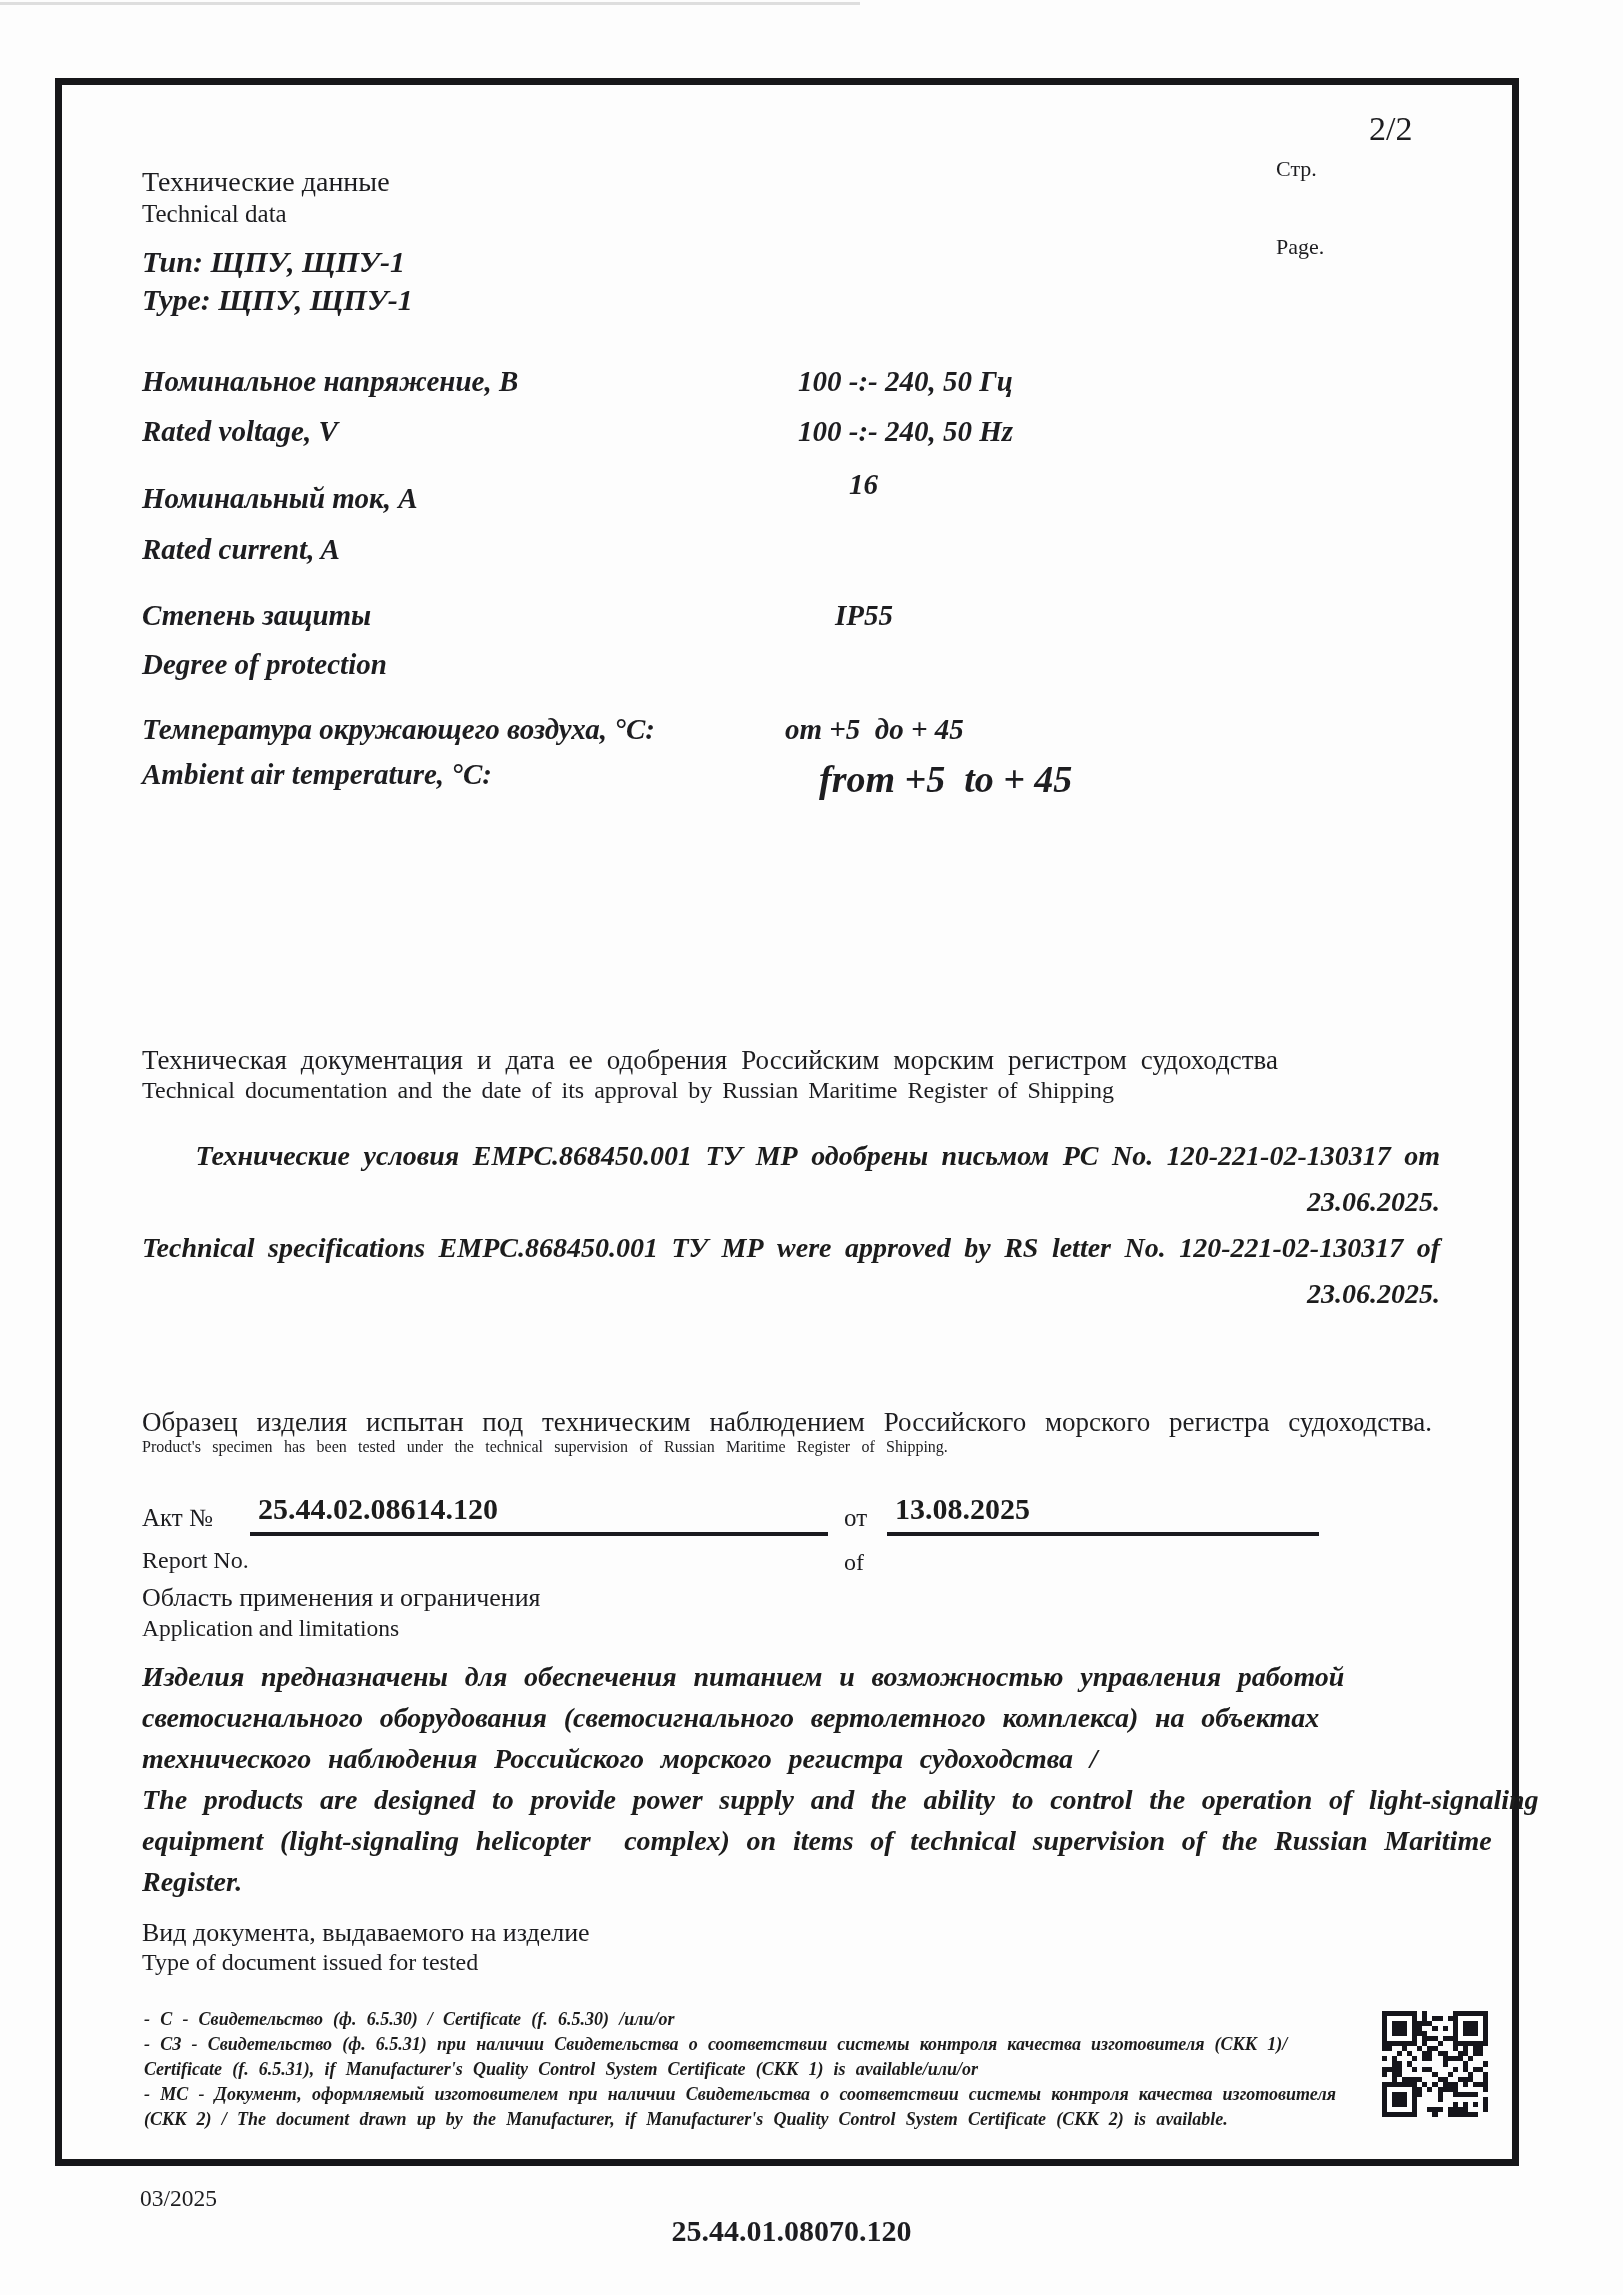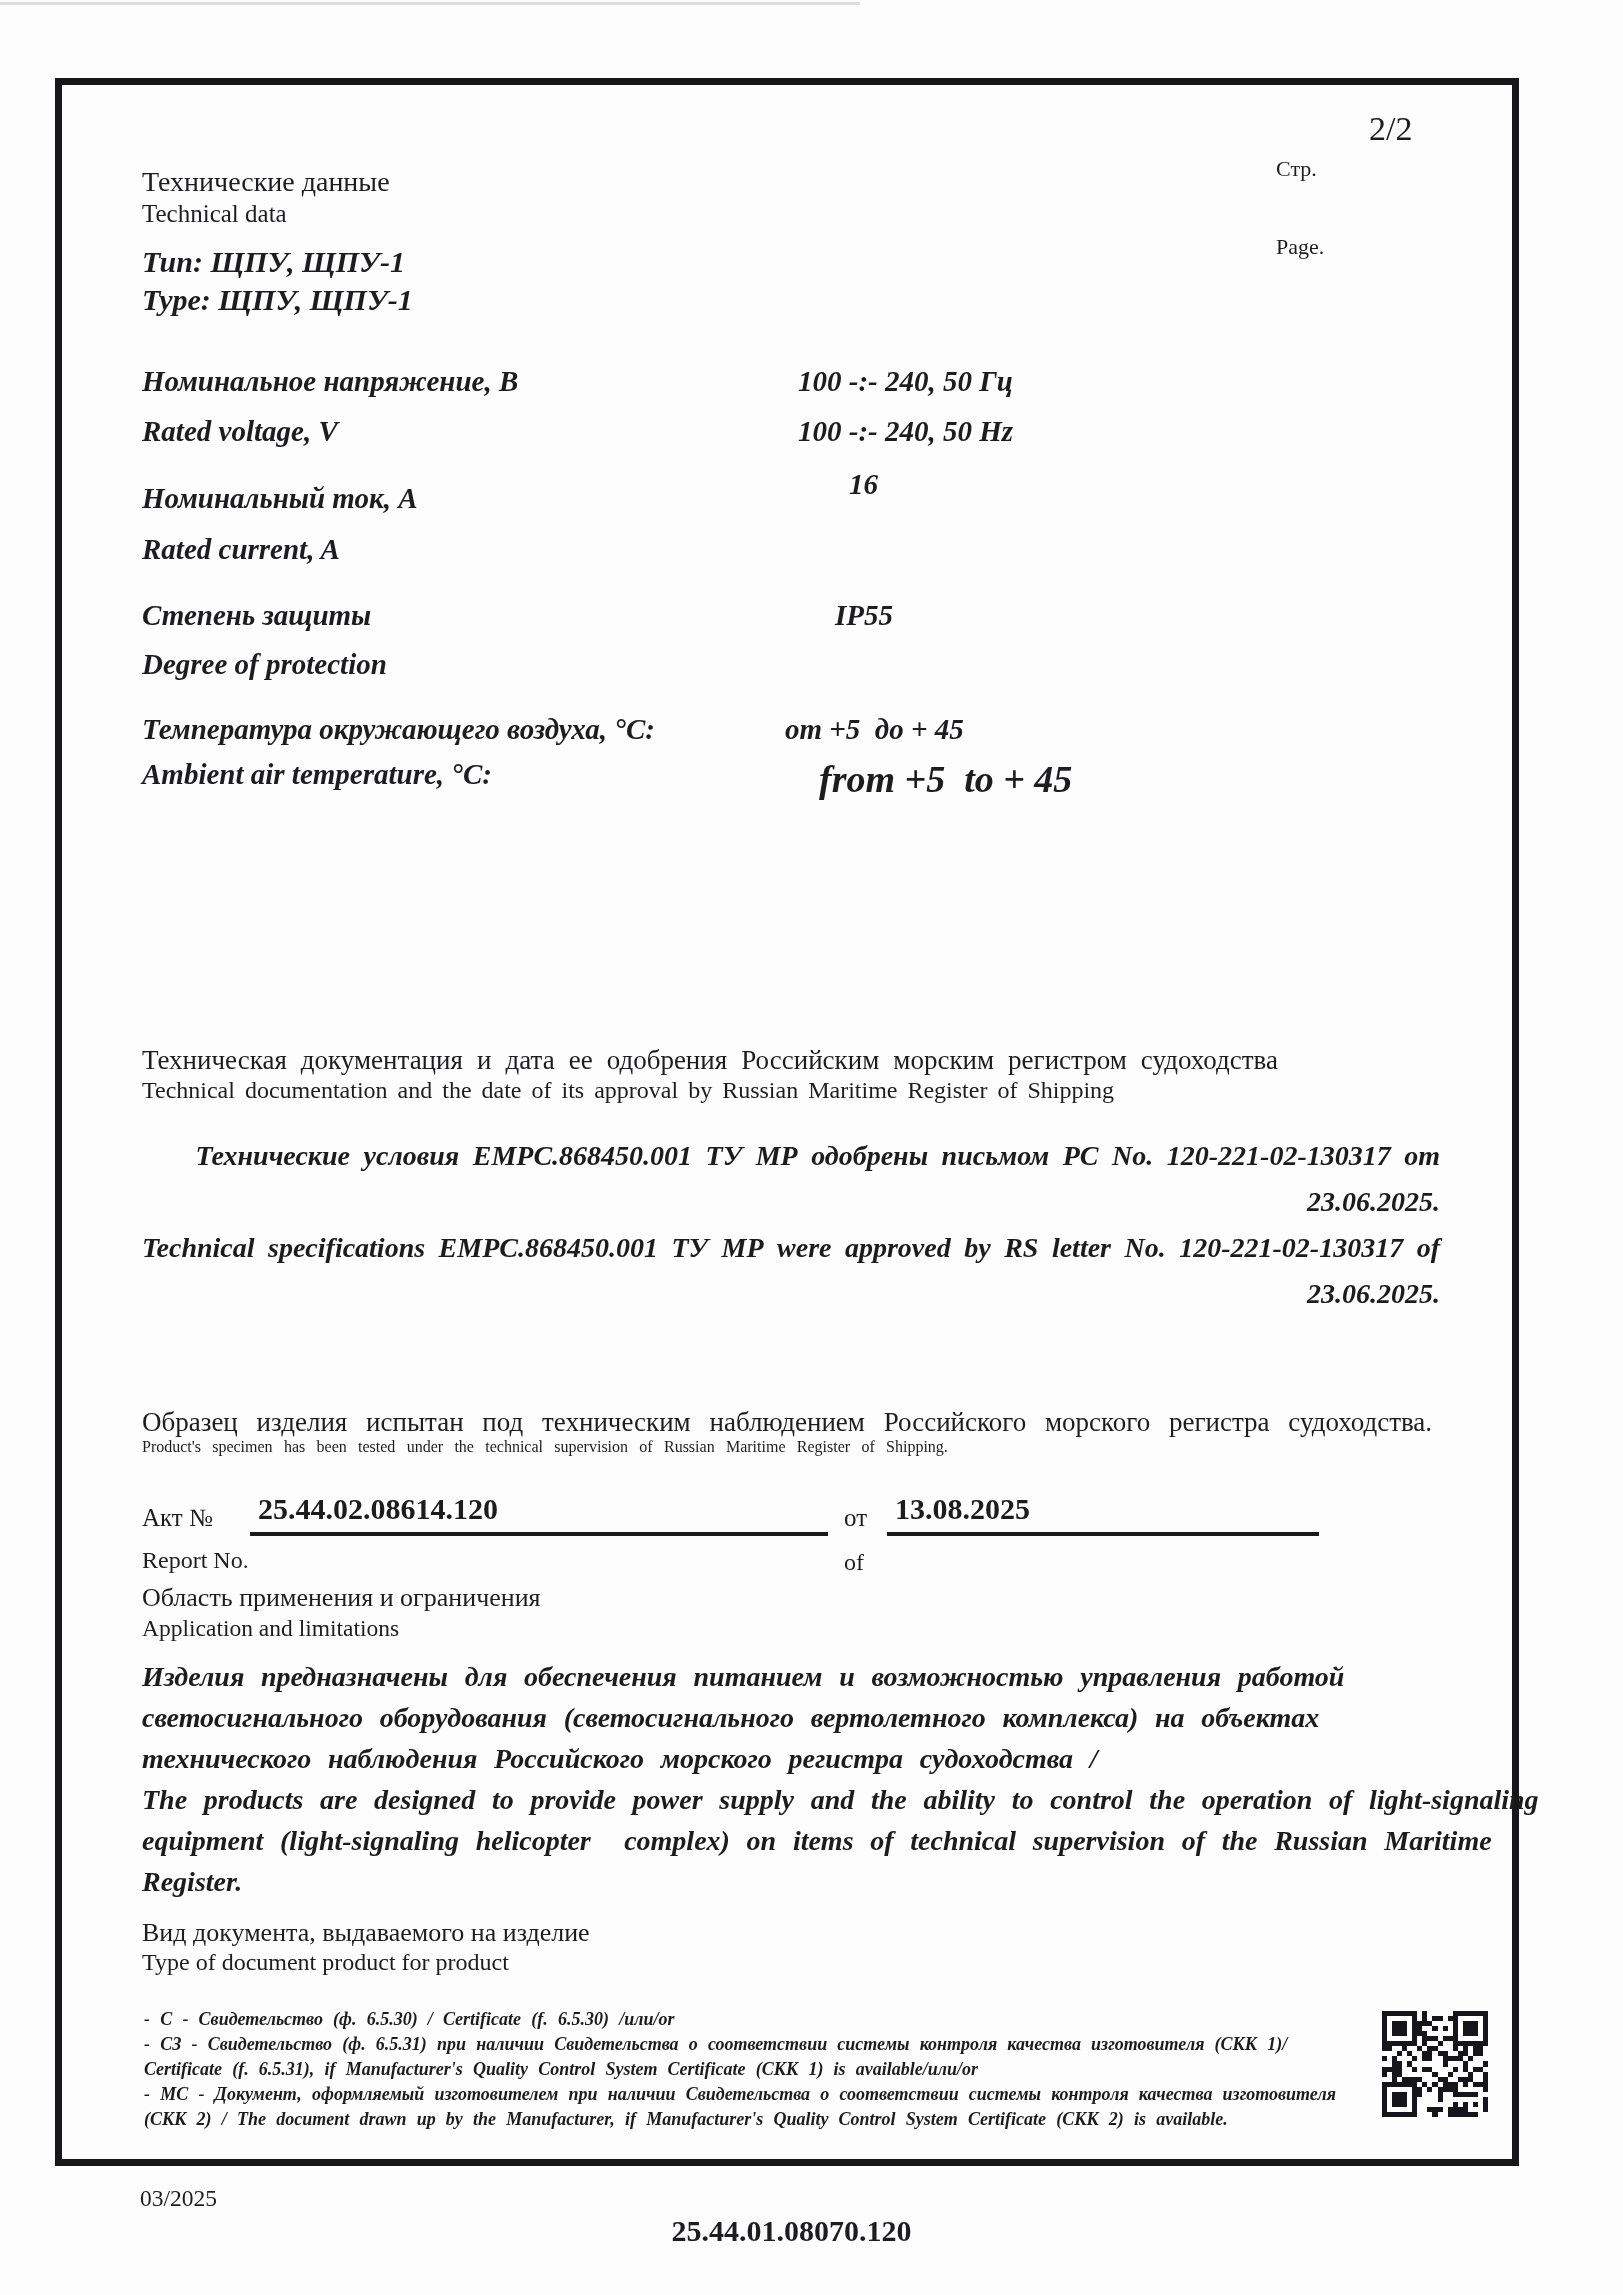--- a/index.html
+++ b/index.html
@@ -81,21 +81,21 @@
   <div class="t" style="left:844px;top:1503px;font-size:25px;">от</div>
   <div class="underfield" style="left:887px;top:1492px;width:424px;">13.08.2025</div>
   <div class="t" style="left:142px;top:1546px;font-size:24px;">Report No.</div>
   <div class="t" style="left:844px;top:1548px;font-size:24px;">of</div>
 
   <div class="t" style="left:142px;top:1583px;font-size:26px;">Область применения и ограничения</div>
   <div class="t" style="left:142px;top:1615px;font-size:23.5px;">Application and limitations</div>
   <div class="lines bi app-lines" style="left:142px;top:1656px;"><div>Изделия предназначены для обеспечения питанием и возможностью управления работой</div><div>светосигнального оборудования (светосигнального вертолетного комплекса) на объектах</div><div>технического наблюдения Российского морского регистра судоходства /</div><div>The products are designed to provide power supply and the ability to control the operation of light-signaling</div><div>equipment (light-signaling helicopter  complex) on items of technical supervision of the Russian Maritime</div><div>Register.</div></div>
 
   <div class="t" style="left:142px;top:1918px;font-size:26px;">Вид документа, выдаваемого на изделие</div>
-  <div class="t" style="left:142px;top:1948px;font-size:24px;">Type of document product for product</div>
+  <div class="t" style="left:142px;top:1948px;font-size:24px;">Type of document issued for tested</div>
   <div class="lines bi fine-lines" style="left:144px;top:1987px;"><div>- С - Свидетельство (ф. 6.5.30) / Certificate (f. 6.5.30) /или/or</div><div>- СЗ - Свидетельство (ф. 6.5.31) при наличии Свидетельства о соответствии системы контроля качества изготовителя (СКК 1)/</div><div>Certificate (f. 6.5.31), if Manufacturer's Quality Control System Certificate (СКК 1) is available/или/or</div><div>- МС - Документ, оформляемый изготовителем при наличии Свидетельства о соответствии системы контроля качества изготовителя</div><div>(СКК 2) / The document drawn up by the Manufacturer, if Manufacturer's Quality Control System Certificate (СКК 2) is available.</div></div>
 
   <svg id="qr" class="qr" width="106" height="106" viewBox="0 0 21 21" fill="#15151b" shape-rendering="crispEdges">
       <rect x="8" y="0" width="1" height="1"></rect>
       <rect x="8" y="1" width="1" height="1"></rect>
       <rect x="10" y="1" width="1" height="1"></rect>
       <rect x="11" y="1" width="1" height="1"></rect>
       <rect x="13" y="1" width="1" height="1"></rect>
       <rect x="7" y="2" width="1" height="1"></rect>
       <rect x="8" y="2" width="1" height="1"></rect>

